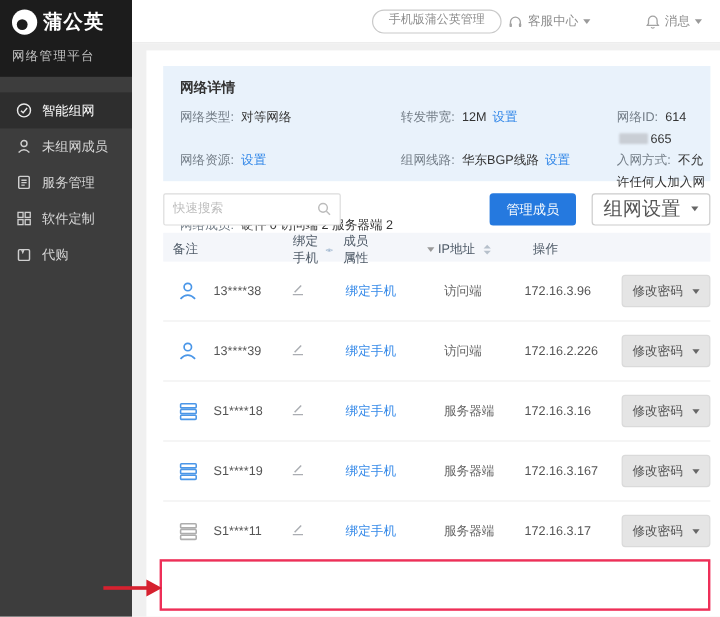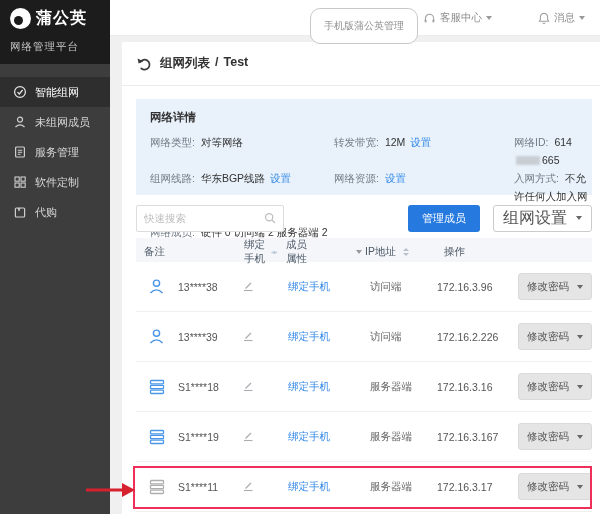--- a/index.html
+++ b/index.html
@@ -14,21 +14,21 @@
   .logo-mark::after { content:""; position:absolute; width:9px; height:9px; border-radius:50%; background:#1c1c1c; left:4px; top:8px; }
   .logo-text { color:#fff; font-size:16px; font-weight:bold; letter-spacing:1px; }
   .logo-subtitle { color:#c3c3c3; font-size:10.5px; margin-top:11px; letter-spacing:1px; }
   .nav { margin-top:13px; }
   .nav-item { display:flex; align-items:center; gap:8px; height:30px; padding-left:13px; color:#d8d8d8; font-size:11px; cursor:pointer; }
   .nav-item.active { background:#2e2e2e; color:#fff; }
   .nav-item svg { flex:0 0 auto; }
 
   
   .topbar { position:absolute; left:110px; top:0; width:490px; height:36px; background:#fff; border-bottom:1px solid #ededed; z-index:2; }
-  .pill-btn { position:absolute; left:200px; top:8px; height:36px; line-height:18px; border:1px solid #c9c9c9; border-radius:10px; padding:0 13px; font-size:10px; color:#8e8e8e; background:#fff; cursor:pointer; }
+  .pill-btn { position:absolute; left:200px; top:8px; height:20px; line-height:18px; border:1px solid #c9c9c9; border-radius:10px; padding:0 13px; font-size:10px; color:#8e8e8e; background:#fff; cursor:pointer;font-family:Liberation Mono, monospace; }
   .tb-group { position:absolute; top:0; height:36px; display:flex; align-items:center; gap:4px; font-size:10.5px; color:#8e8e8e; cursor:pointer; }
   .tb-support { left:313px; }
   .tb-messages { left:428px; }
 
   .caret { width:0; height:0; border-left:3.5px solid transparent; border-right:3.5px solid transparent; border-top:4.5px solid #9a9a9a; display:inline-block; }
   .caret.dark { border-top-color:#666; }
   .sort-icon { display:inline-flex; flex-direction:column; gap:1.5px; margin-left:3px; }
   .sort-icon i { display:block; width:0; height:0; border-left:3px solid transparent; border-right:3px solid transparent; }
   .sort-up { border-bottom:3.5px solid #b6c0cb; }
   .sort-down { border-top:3.5px solid #b6c0cb; }
@@ -146,49 +146,38 @@
         <path d="M6 1.4 a3.6 3.6 0 0 1 3.6 3.6 v2.6 l1 1.6 H1.4 l1-1.6 V5 A3.6 3.6 0 0 1 6 1.4 Z" fill="none" stroke="#a3a3a3" stroke-width="1.1"></path>
         <path d="M4.7 10.6 a1.4 1.4 0 0 0 2.6 0" fill="none" stroke="#a3a3a3" stroke-width="1.1"></path>
       </svg>
     <span>消息</span>
     <span class="caret"></span>
   </div>
 </div>
 
 <div class="main-card">
 
-  <div class="breadcrumb">
-    <svg width="16" height="16" viewBox="0 0 16 16">
-        <path d="M4.2 6.2 A5 5 0 1 1 5.2 12.4" fill="none" stroke="#3a3a3a" stroke-width="1.7" stroke-linecap="round"></path>
-        <path d="M1.6 2.6 L2.6 7.6 L7.2 5.2 Z" fill="#3a3a3a"></path>
-      </svg>
-    <div class="breadcrumb-text">
-      <span>组网列表</span>
-      <span>/</span>
-      <span>Test</span>
-    </div>
-  </div>
 
   <div class="details-panel">
     <div class="details-title">网络详情</div>
     <div class="details-grid">
       <div>
         <span class="d-label">网络类型:</span><span>对等网络</span>
       </div>
       <div>
         <span class="d-label">转发带宽:</span><span>12M</span><a class="d-link">设置</a>
       </div>
       <div>
         <span class="d-label">网络ID:</span><span>614</span><span class="redacted-box"></span><span>665</span>
       </div>
       <div>
+        <span class="d-label">网络资源:</span><a class="d-link" style="margin-left:0">设置</a>
+      </div>
+      <div>
         <span class="d-label">组网线路:</span><span>华东BGP线路</span><a class="d-link">设置</a>
-      </div>
-      <div>
-        <span class="d-label">网络资源:</span><a class="d-link" style="margin-left:0">设置</a>
       </div>
       <div>
         <span class="d-label">入网方式:</span><span>不允许任何人加入网络</span><a class="d-link">设置</a>
       </div>
       <div style="grid-column:span 2">
         <span class="d-label">网络成员:</span><span>硬件 0 访问端 2 服务器端 2</span>
       </div>
     </div>
   </div>
 

